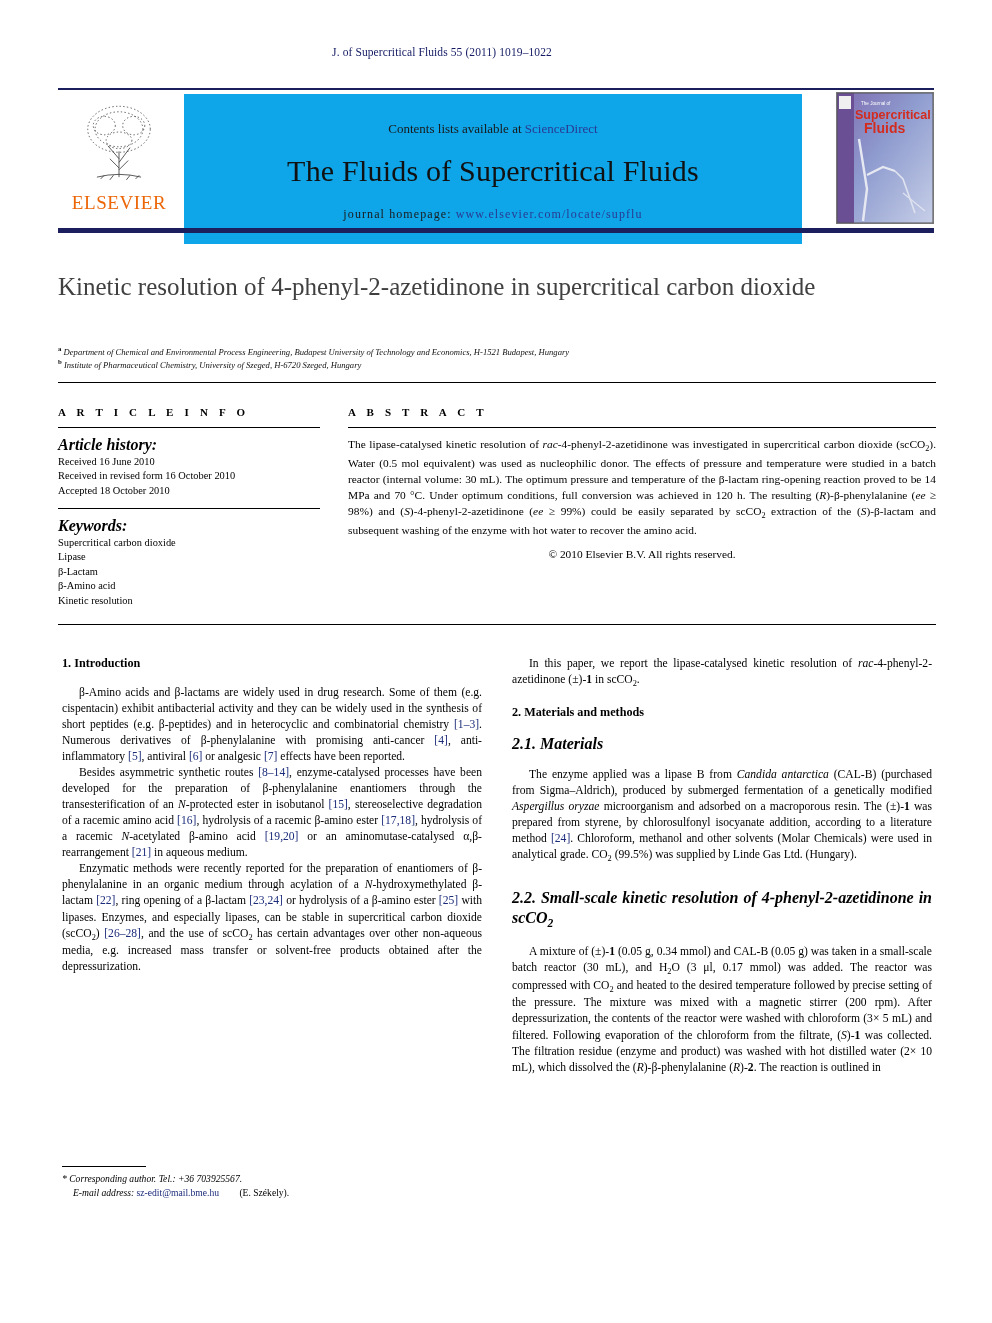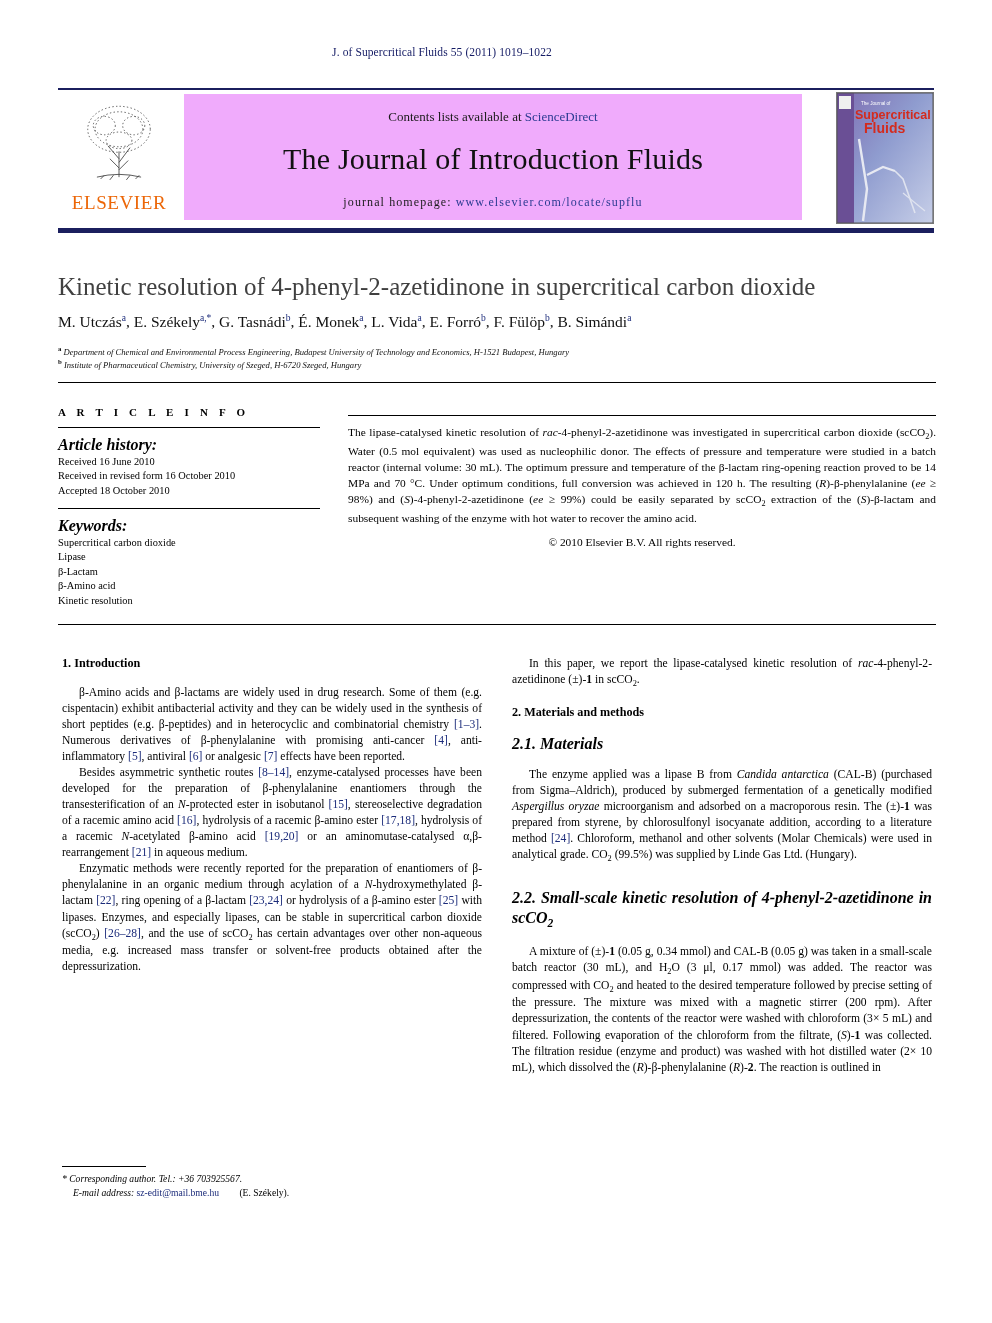--- a/index.html
+++ b/index.html
@@ -37,22 +37,22 @@
     display:flex; flex-direction:column; align-items:center; justify-content:flex-start;
   }
   .elsevier-tree { width:92px; height:96px; margin-top:4px; }
   .elsevier-word {
     font-family:"Liberation Serif", serif;
     font-size:19px; color:#ec6607; letter-spacing:0.6px;
     font-weight:400; margin-top:0px;
   }
 
   .center-box {
-    position:absolute; left:126px; top:2px; width:618px; height:126px;
-    background:#f0abfc;
+    position:absolute; left:126px; top:2px; width:618px; height:150px;
+    background:#0ea5e9;
     display:flex; flex-direction:column; align-items:center; justify-content:center;
   }
   .contents-line { font-size:13px; color:#1a1a1a; margin-top:4px;}
   .contents-line .sd { color:#2a3a91; }
   .journal-title {
     font-size:30px; color:#111111; letter-spacing:0.2px; margin:17px 0 19px 0;
     font-family:"Liberation Serif", serif;
   }
   .homepage-line { font-size:12px; color:#1a1a1a; letter-spacing:1.1px; }
   .homepage-line .url { color:#2a3a91; letter-spacing:1.1px;}
@@ -174,21 +174,21 @@
             <path d="M50 78 L60 68"></path>
             <path d="M26 86 Q50 80 74 86"></path>
             <path d="M30 88 L34 84 M40 89 L44 84 M58 89 L62 84 M68 88 L72 84"></path>
           </g>
         </svg>
         <div class="elsevier-word">ELSEVIER</div>
       </div>
 
       <div class="center-box">
         <div class="contents-line"><span>Contents lists available at </span><span class="sd">ScienceDirect</span></div>
-        <div class="journal-title">The Journal of Introduction Fluids</div>
+        <div class="journal-title">The Fluids of Supercritical Fluids</div>
         <div class="homepage-line"><span>journal homepage: </span><span class="url">www.elsevier.com/locate/supflu</span></div>
       </div>
 
       <div class="cover-thumb">
         <svg viewBox="0 0 96 130" width="96" height="130">
           <defs>
             <linearGradient id="cvg" x1="0" y1="0" x2="1" y2="1">
               <stop offset="0%" stop-color="#7d6bb0"></stop>
               <stop offset="45%" stop-color="#8f9ccf"></stop>
               <stop offset="100%" stop-color="#c7cfe8"></stop>
@@ -206,21 +206,20 @@
           <path d="M66 100 L88 118" stroke="#dfe3ef" stroke-width="1.2" fill="none"></path>
           <rect x="0" y="0" width="96" height="130" fill="none" stroke="#555" stroke-width="1"></rect>
         </svg>
       </div>
 
     </div>
   </div>
   <div class="banner-rule-bottom"></div>
 
   <div class="title">Kinetic resolution of 4-phenyl-2-azetidinone in supercritical carbon dioxide</div>
-  <div class="authors">M. Utczás<sup>a</sup>, E. Székely<sup>a,*</sup>, G. Tasnádi<sup>b</sup>, É. Monek<sup>a</sup>, L. Vida<sup>a</sup>, E. Forró<sup>b</sup>, F. Fülöp<sup>b</sup>, B. Simándi<sup>a</sup></div>
   <div class="affil a"><sup>a</sup> <span>Department of Chemical and Environmental Process Engineering, Budapest University of Technology and Economics, H-1521 Budapest, Hungary</span></div>
   <div class="affil b"><sup>b</sup> <span>Institute of Pharmaceutical Chemistry, University of Szeged, H-6720 Szeged, Hungary</span></div>
 
   <div class="sec-rule"></div>
 
   <div class="info-col">
     <div class="head-label">A R T I C L E    I N F O</div>
     <div class="thin-rule"></div>
     <div class="info-sub">Article history:</div>
     <div class="info-line">Received 16 June 2010</div>
@@ -229,20 +228,21 @@
     <div class="thin-rule2"></div>
     <div class="info-sub">Keywords:</div>
     <div class="info-line">Supercritical carbon dioxide</div>
     <div class="info-line">Lipase</div>
     <div class="info-line">β-Lactam</div>
     <div class="info-line">β-Amino acid</div>
     <div class="info-line">Kinetic resolution</div>
   </div>
 
   <div class="abs-col">
+    <div class="head-label">A B S T R A C T</div>
     <div class="thin-rule"></div>
     <div class="abstract-text">The lipase-catalysed kinetic resolution of <i>rac</i>-4-phenyl-2-azetidinone was investigated in supercritical carbon dioxide (scCO<sub>2</sub>). Water (0.5 mol equivalent) was used as nucleophilic donor. The effects of pressure and temperature were studied in a batch reactor (internal volume: 30 mL). The optimum pressure and temperature of the β-lactam ring-opening reaction proved to be 14 MPa and 70 °C. Under optimum conditions, full conversion was achieved in 120 h. The resulting (<i>R</i>)-β-phenylalanine (<i>ee</i> ≥ 98%) and (<i>S</i>)-4-phenyl-2-azetidinone (<i>ee</i> ≥ 99%) could be easily separated by scCO<sub>2</sub> extraction of the (<i>S</i>)-β-lactam and subsequent washing of the enzyme with hot water to recover the amino acid.</div>
     <div class="copyright">© 2010 Elsevier B.V. All rights reserved.</div>
   </div>
 
   <div class="sec-rule2"></div>
 
   <div class="col left">
     <h2>1.  Introduction</h2>
     <p>β-Amino acids and β-lactams are widely used in drug research. Some of them (e.g. cispentacin) exhibit antibacterial activity and they can be widely used in the synthesis of short peptides (e.g. β-peptides) and in heterocyclic and combinatorial chemistry <span class="ref">[1–3]</span>. Numerous derivatives of β-phenylalanine with promising anti-cancer <span class="ref">[4]</span>, anti-inflammatory <span class="ref">[5]</span>, antiviral <span class="ref">[6]</span> or analgesic <span class="ref">[7]</span> effects have been reported.</p>

